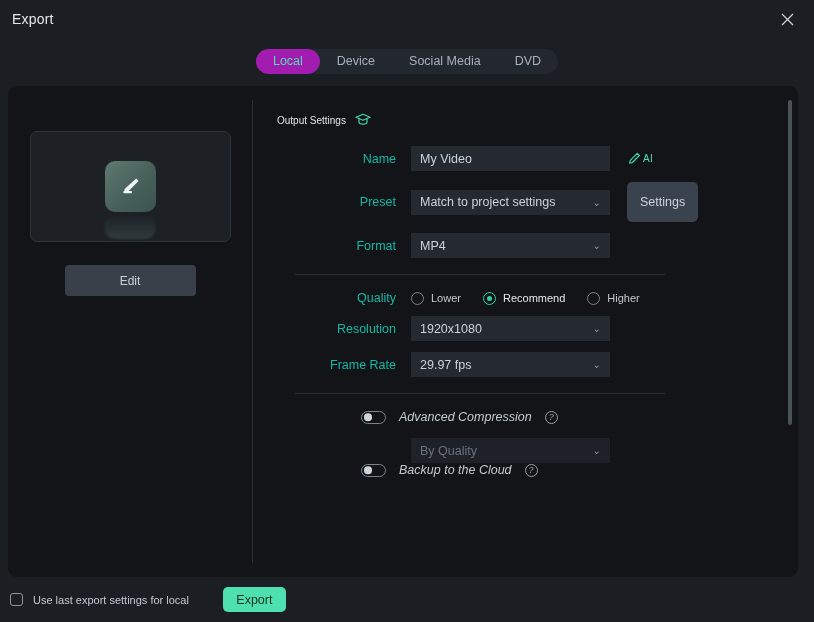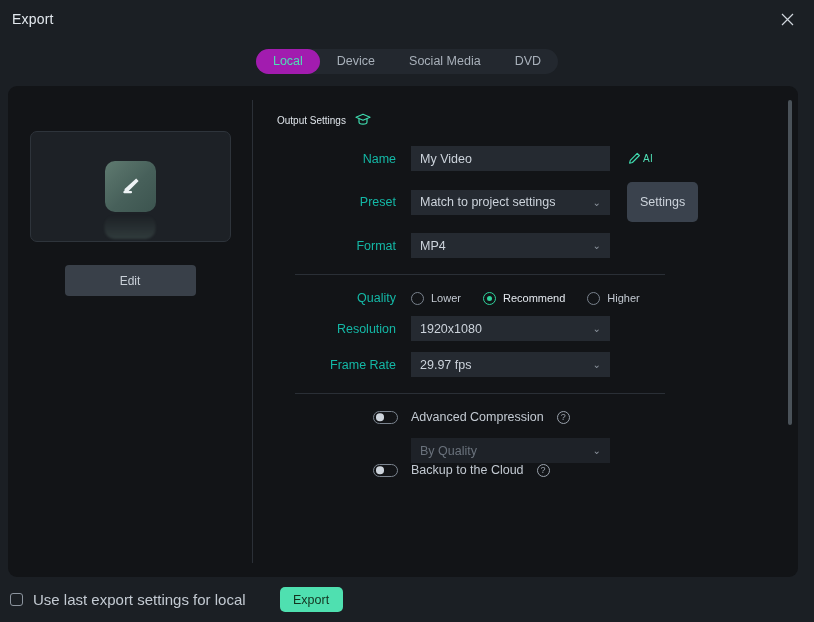--- a/index.html
+++ b/index.html
@@ -265,22 +265,23 @@
     width: 5px; height: 5px;
     border-radius: 50%;
     background: #2fd39c;
   }
   .radio.on .rlabel { color: #e4e9ef; }
 
   
   .toggle-row {
     display: flex;
     align-items: center;
-    padding-left: 25px;
+    padding-left: 13px;
     margin-bottom: 14px;
+    font-style: italic;
   }
   .toggle-pad { width: 134px; flex: 0 0 134px; display:flex; justify-content:flex-end; padding-right: 13px;}
   .toggle {
     width: 25px; height: 13px;
     border-radius: 7px;
     border: 1.3px solid #7b848f;
     position: relative;
     cursor: pointer;
     background: transparent;
     flex: 0 0 25px;
@@ -345,21 +346,21 @@
     align-items: center;
     padding: 0 14px 0 10px;
   }
   .chk {
     width: 13px; height: 13px;
     border: 1.3px solid #8c949e;
     border-radius: 3px;
     cursor: pointer;
     flex: 0 0 13px;
   }
-  .chk-label { font-size: 15px; color: #c3cad2; margin-left: 10px; cursor: pointer;}
+  .chk-label { font-size: 11px; color: #c3cad2; margin-left: 10px; cursor: pointer;}
   .foot-info {
     margin-left: auto;
     display: flex;
     align-items: center;
     gap: 36px;
     font-size: 12px;
     color: #bfc6ce;
   }
   .export-btn {
     margin-left: 34px;

